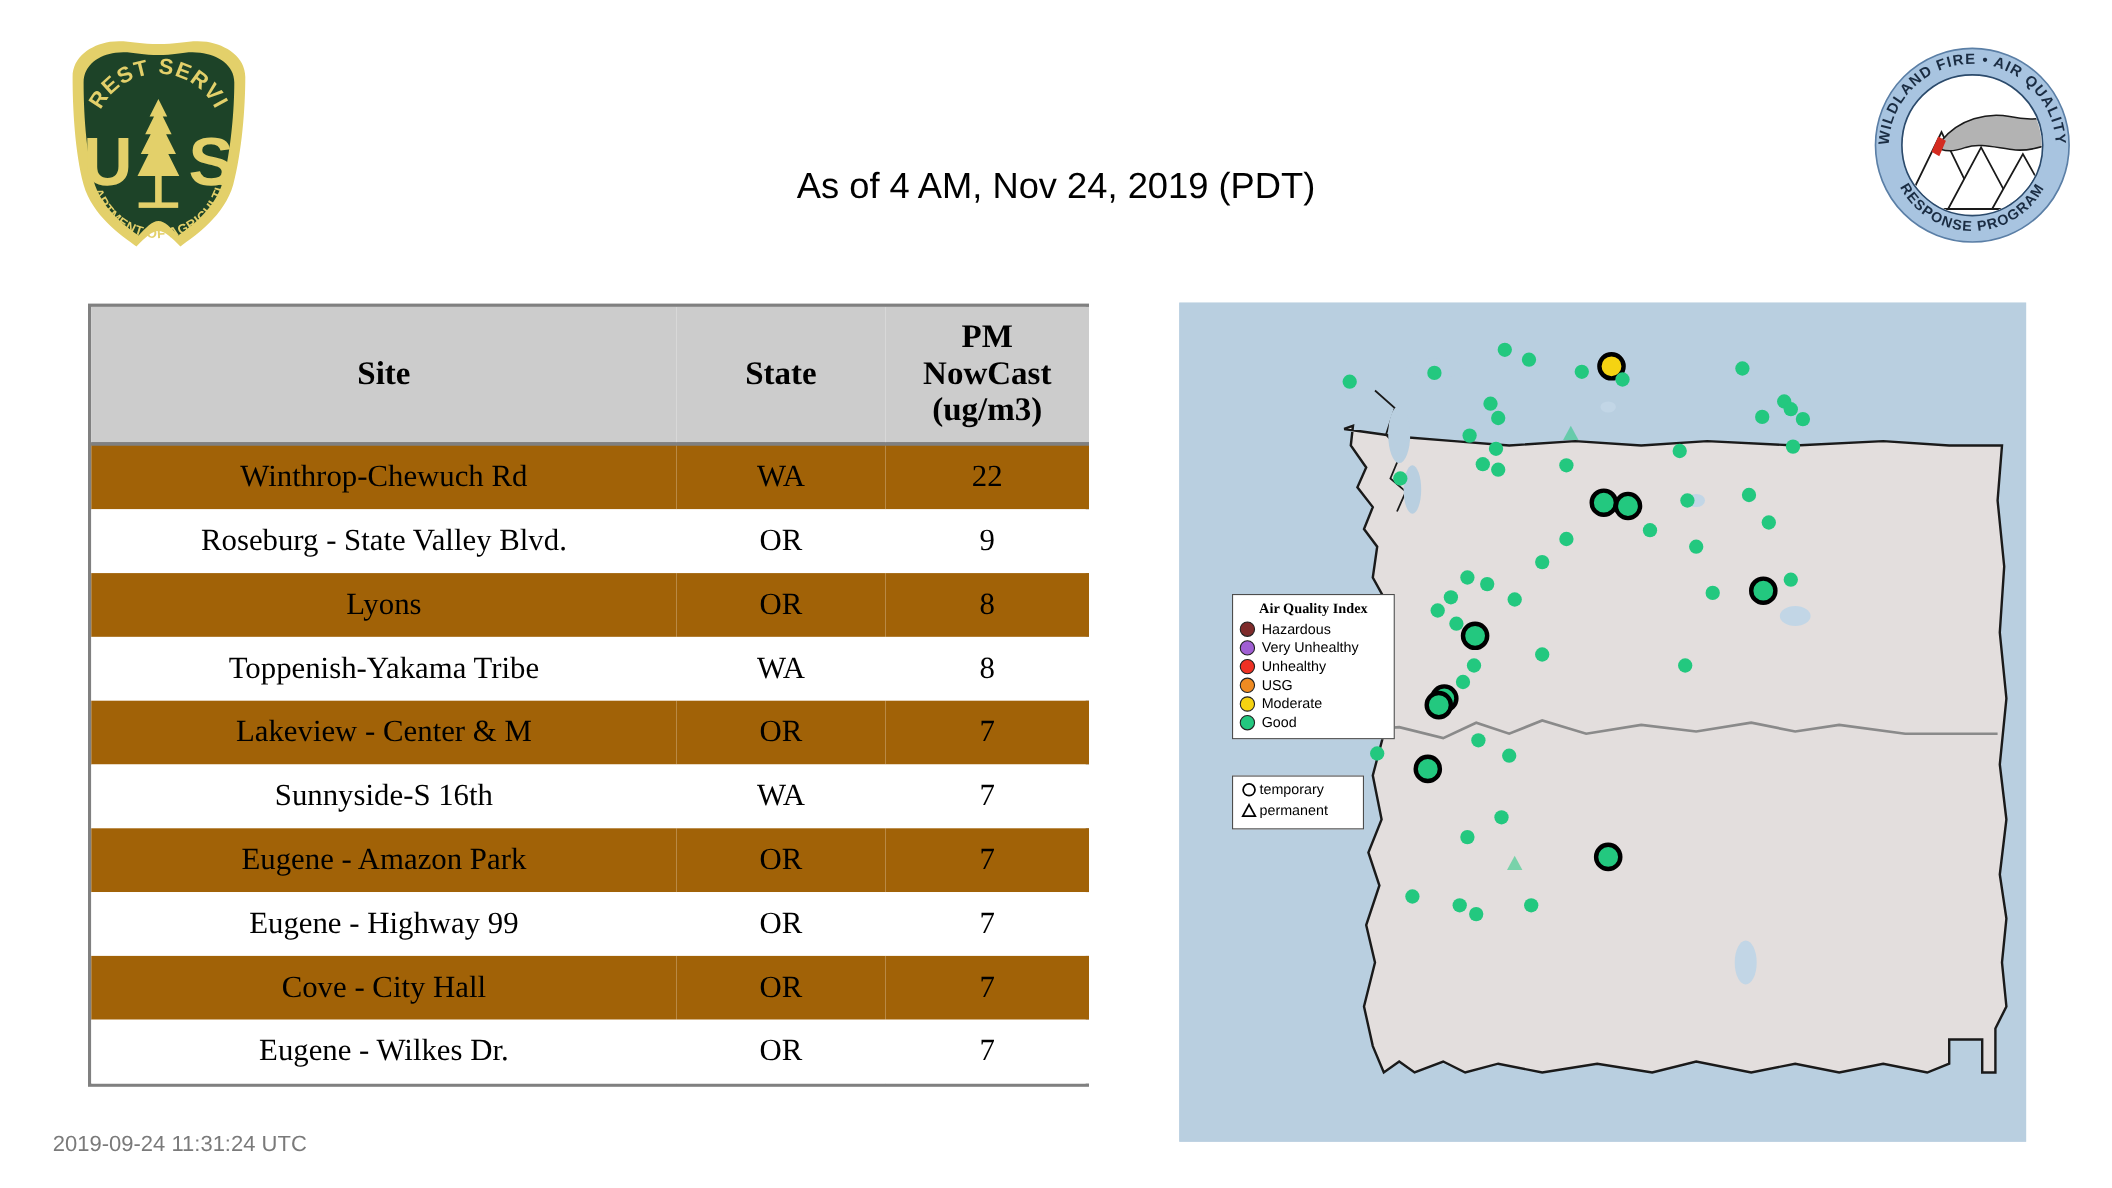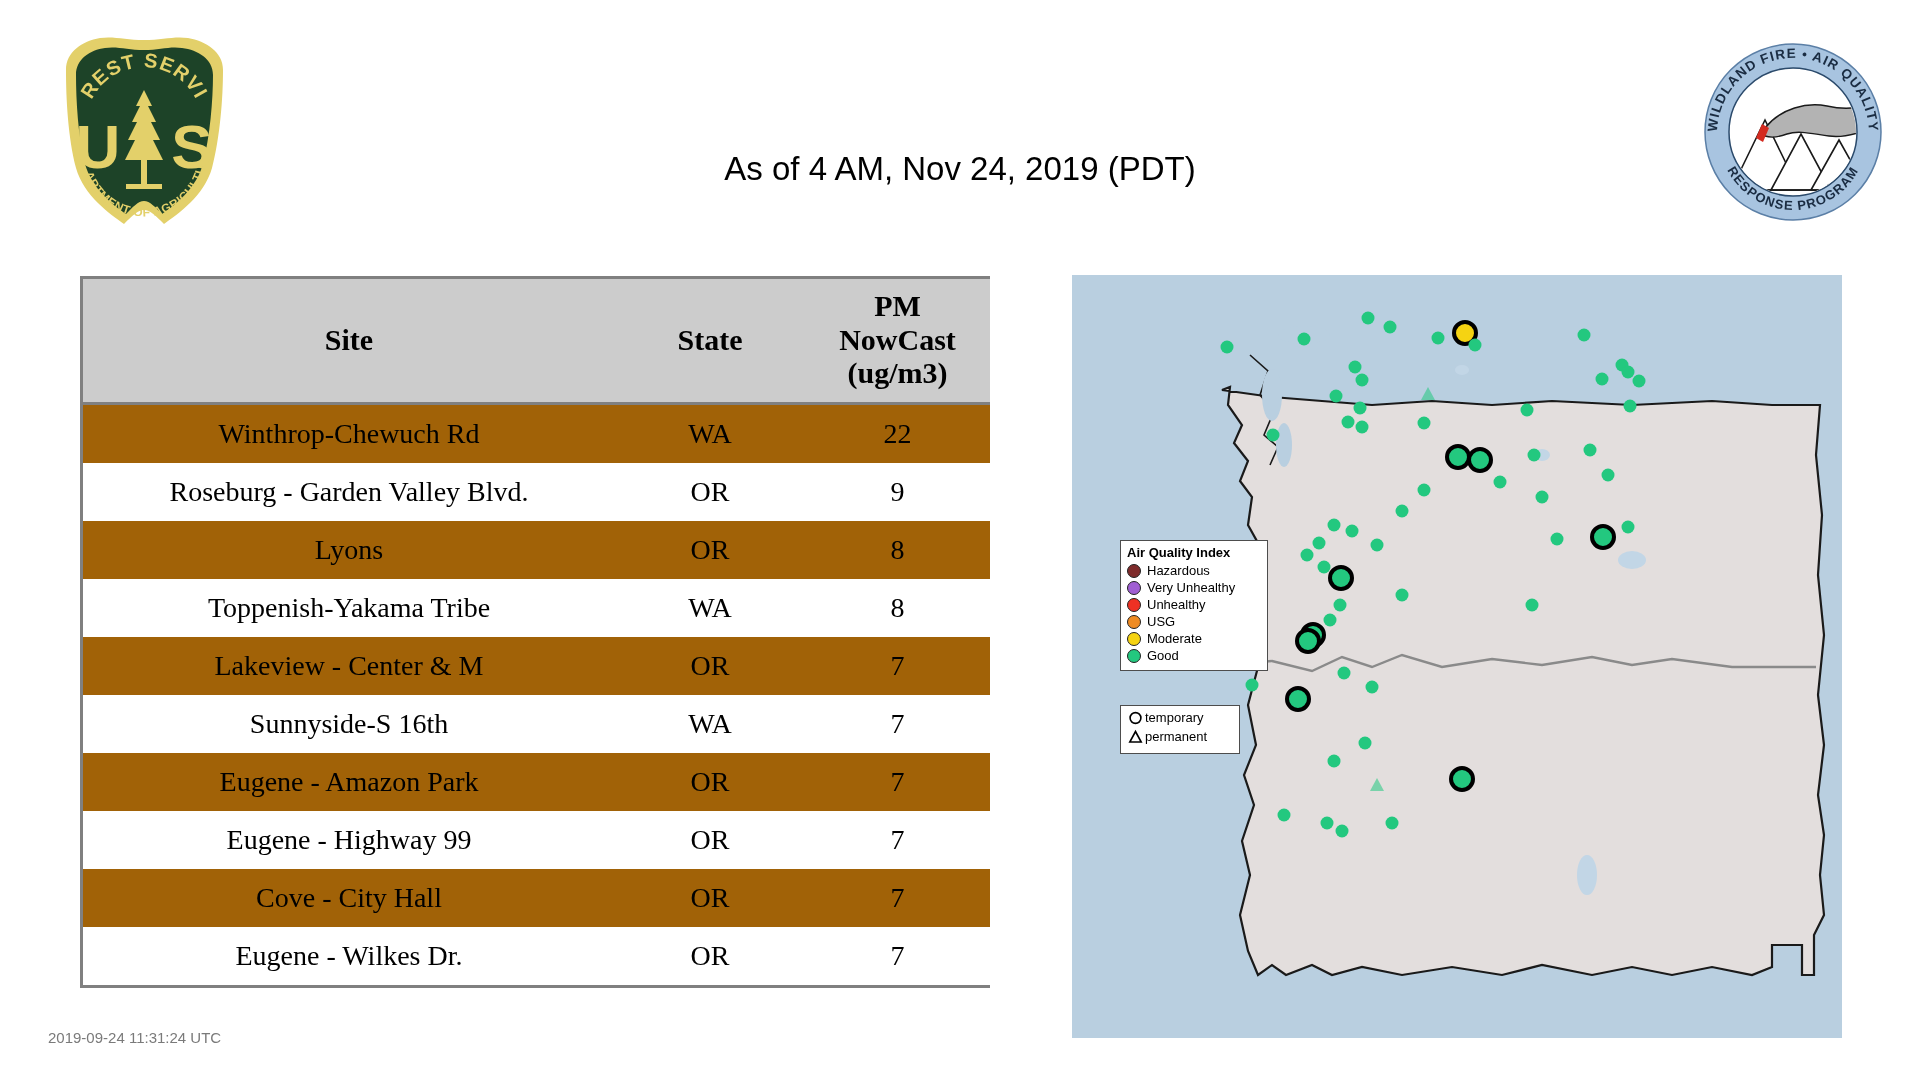--- a/index.html
+++ b/index.html
@@ -21,29 +21,29 @@
   thead th{background:#cccccc;font-weight:bold;font-size:30px;color:#000;
      padding:10px 0 12px 0;border-bottom:3px solid #808080;line-height:1.12;vertical-align:middle;}
   th.c-site{width:532px;}
   th.c-state{width:190px;}
   th.c-pm{width:185px;}
   tbody td{font-size:28px;color:#000;text-align:center;height:58px;padding:0;}
   tbody tr.odd td{background:#a16207;}
   tbody tr.even td{background:#ffffff;}
 
   #timestamp{position:absolute;left:48px;top:1029px;font-family:"Liberation Sans",sans-serif;
-     font-size:15px;color:#7a7a7a;}
+     font-size:20px;color:#7a7a7a;}
 
   
   #map{position:absolute;left:1072px;top:275px;width:770px;height:763px;background:#b9cfe0;overflow:hidden;}
   #map svg{display:block;}
   .legend-box{position:absolute;background:#ffffff;border:1px solid #4d4d4d;
      font-family:"Liberation Sans",sans-serif;color:#000;}
   #aqi-legend{left:48px;top:265px;width:134px;padding:4px 6px 6px 6px;}
-  #aqi-title{font-size:13px;font-weight:bold;margin-bottom:2px;}
+  #aqi-title{font-size:13px;font-weight:bold;text-align:center;margin-bottom:2px;font-family:Liberation Serif, serif;}
   .aqi-row{display:flex;align-items:center;height:17px;}
   .aqi-dot{width:12px;height:12px;border-radius:50%;border:1px solid #222;margin-right:6px;flex:0 0 auto;}
   .aqi-label{font-size:13px;white-space:nowrap;}
   #type-legend{left:48px;top:430px;width:105px;padding:4px 6px 5px 7px;}
   .type-row{display:flex;align-items:flex-start;height:19px;}
   .type-sym{width:17px;flex:0 0 auto;}
   .type-label{font-size:13px;}
 </style>
 </head>
 <body>
@@ -122,21 +122,21 @@
           </th>
         </tr>
       </thead>
       <tbody id="table-body">
           <tr class="odd">
             <td>Winthrop-Chewuch Rd</td>
             <td>WA</td>
             <td>22</td>
           </tr>
           <tr class="even">
-            <td>Roseburg - Garden Valley Blvd.</td>
+            <td>Roseburg - State Valley Blvd.</td>
             <td>OR</td>
             <td>9</td>
           </tr>
           <tr class="odd">
             <td>Lyons</td>
             <td>OR</td>
             <td>8</td>
           </tr>
           <tr class="even">
             <td>Toppenish-Yakama Tribe</td>

